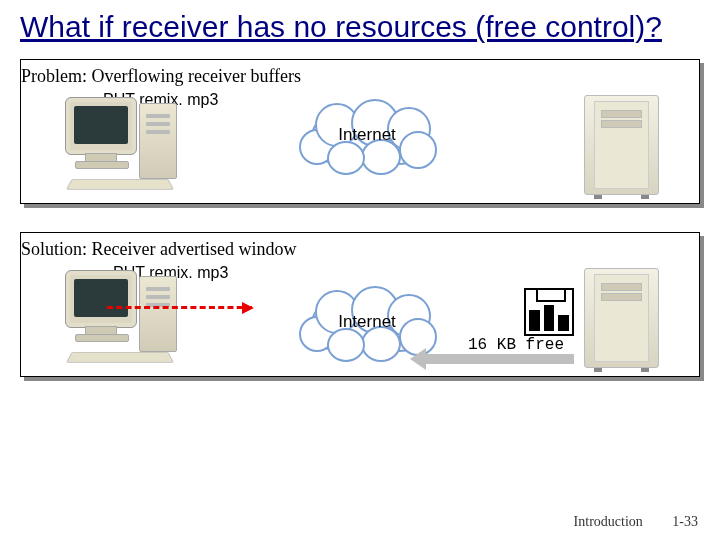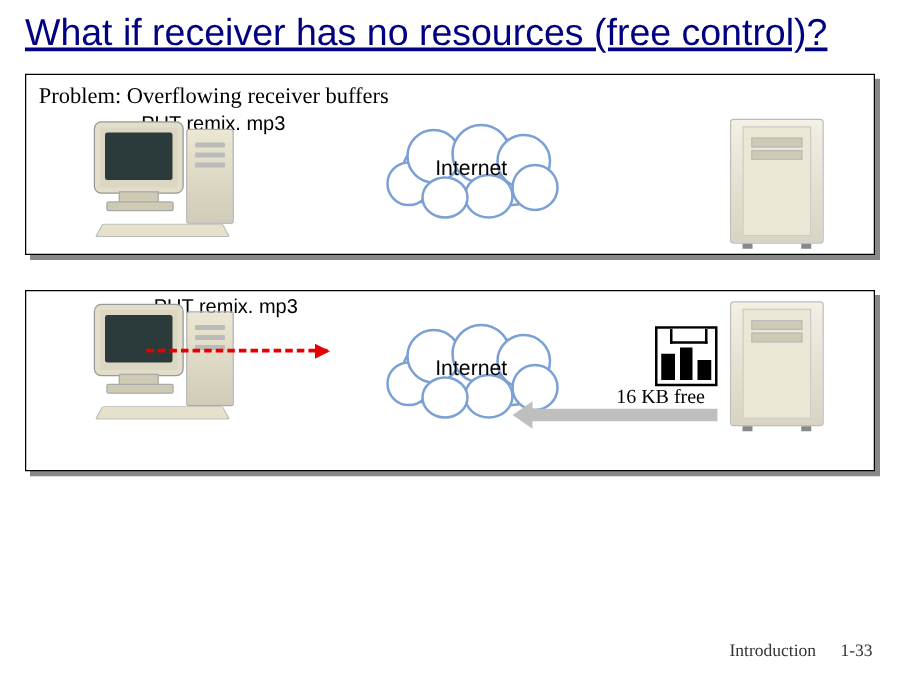--- a/index.html
+++ b/index.html
@@ -16,21 +16,21 @@
     font-family: "Comic Sans MS", cursive, sans-serif;
     font-size: 30px;
     color: #000080;
     text-decoration: underline;
     line-height: 1.1;
     margin-bottom: 16px;
   }
   .panel {
     border: 1px solid #000;
     box-shadow: 4px 4px 0 #888;
-    padding: 6px 10px 10px 10px;
+    padding: 6px 10px 10px 0;
     margin-bottom: 28px;
     position: relative;
     height: 145px;
     box-sizing: border-box;
   }
   .panel-title {
     font-family: "Times New Roman", serif;
     font-size: 18px;
     margin-bottom: 6px;
   }
@@ -182,30 +182,30 @@
   }
   .grey-arrow::before{
     content:"";
     position:absolute; left:-14px; top:-6px;
     border-right:16px solid #bfbfbf;
     border-top:11px solid transparent;
     border-bottom:11px solid transparent;
   }
   .free-label {
     position:absolute; right:125px; top:70px;
-    font-family:Liberation Serif, serif;
+    font-family:Liberation Mono, monospace;
     font-size:16px;
   }
 
   .footer {
     position:absolute; bottom:10px; right:22px;
     font-family: "Comic Sans MS", cursive;
     font-size:14px; color:#333;
   }
-  .footer .chap { margin-right:16px; }
+  .footer .chap { margin-right:26px; }
 </style>
 </head>
 <body>
 
 <div class="title">What if receiver has no resources (free control)?</div>
 
 <div class="panel">
   <div class="panel-title">Problem: Overflowing receiver buffers</div>
   <div class="content-row">
     <div class="put-label">PUT remix. mp3</div>
@@ -244,20 +244,21 @@
           <div class="drive d1"></div>
           <div class="drive d2"></div>
         </div>
       <div class="server-foot lf"></div>
         <div class="server-foot rf"></div>
     </div>
   </div>
 </div>
 
 <div class="panel panel2">
+  <div class="panel-title">Solution: Receiver advertised window</div>
   <div class="content-row">
     <div class="put-label" style="left:92px;">PUT remix. mp3</div>
 
     <div class="desktop">
       <div class="monitor">
           <div class="screen"></div>
         </div>
       <div class="stand"></div>
         <div class="base"></div>
       <div class="tower">

